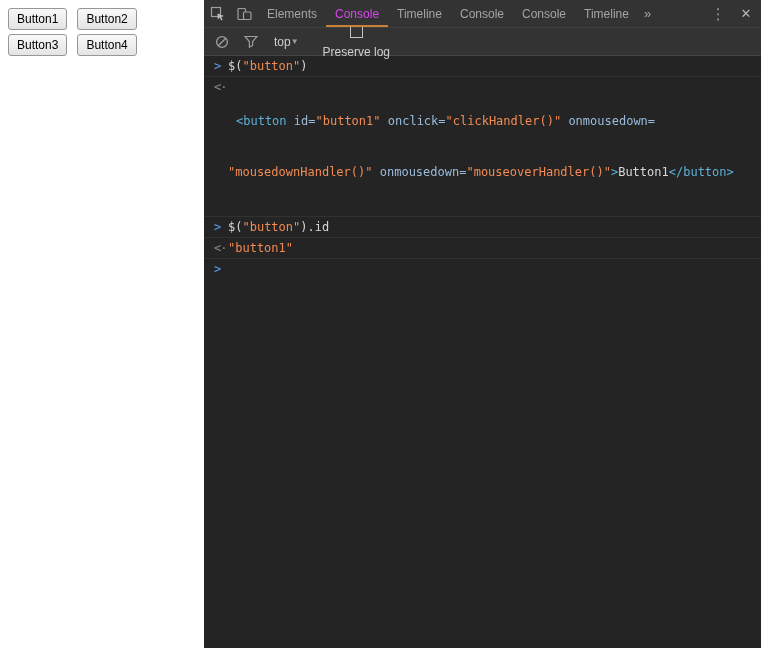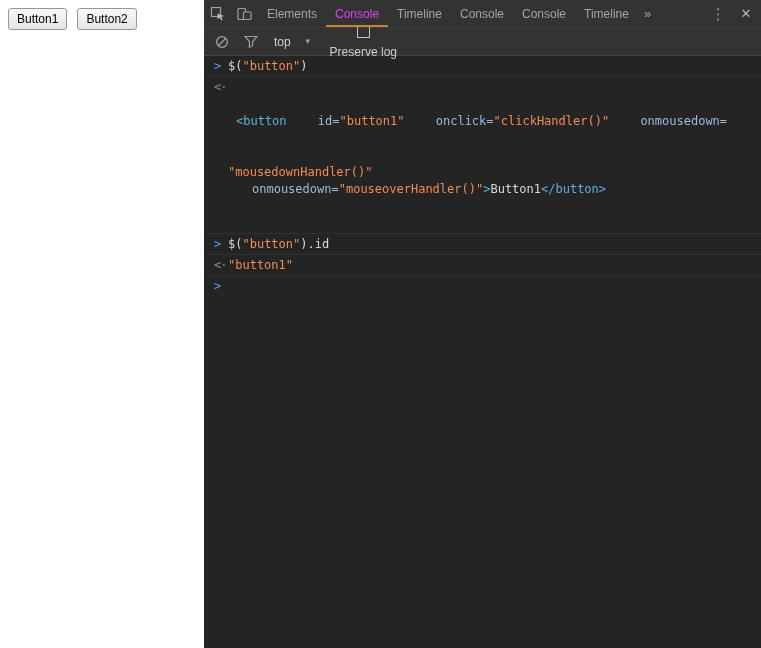--- a/index.html
+++ b/index.html
@@ -65,21 +65,21 @@
   .console-toolbar{
     height:27px;background:var(--toolbar-bg,#333333);
     border-bottom:1px solid #454545;
     display:flex;align-items:center;
     padding-left:11px;font-size:12px;color:#cfcfcf;
   }
   .ct-icon{flex:none;display:flex;align-items:center;cursor:pointer;}
   .clear-icon{margin-right:15px;}
   .filter-icon{margin-right:16px;}
   .ctx-select{
-    display:flex;align-items:center;gap:13px;margin-right:18px;
+    display:flex;align-items:center;margin-right:24px;
     cursor:pointer;color:#cfcfcf;
   }
   .ctx-caret{font-size:8px;color:#9e9e9e;}
   .preserve{display:flex;align-items:center;gap:7px;cursor:pointer;flex-direction:column;}
   .checkbox{
     width:11px;height:11px;border:1px solid #c3c3c3;background:transparent;
     display:inline-block;flex:none;
   }
 
   
@@ -94,31 +94,35 @@
     flex:none;width:17px;margin-left:7px;text-align:left;
     padding-left:3px;box-sizing:border-box;
   }
   .prompt-arrow{color:var(--prompt-blue,#5d9cec);}
   .result-arrow{color:#8a8a8a;letter-spacing:-1px;}
   .msg{flex:1;white-space:pre-wrap;word-break:break-word;color:var(--text-light,#d8d8d8);}
   .elem-line1{padding-left:8px;}
   .tk-plain{color:var(--text-light,#d8d8d8);}
   .tk-string{color:var(--string-orange,#f28b54);}
   .tk-tag{color:var(--tag-blue,#5db0d7);}
-  .tk-attr{color:var(--attr-blue,#9bbbdc);margin-left:24px;}
+  .tk-attr{color:var(--attr-blue,#9bbbdc);}
 
   svg{display:block;}
 </style>
 </head>
 <body>
 
 <div class="page">
   <div class="btn-row">
     <button class="page-btn">Button1</button>
     <button class="page-btn">Button2</button>
+  </div>
+  <div class="btn-row">
+    <button class="page-btn">Button3</button>
+    <button class="page-btn">Button4</button>
   </div>
 </div>
 
 <div class="devtools">
 
   <div class="tabbar">
     <div class="tb-icon">
       <svg width="15" height="15" viewBox="0 0 15 15">
         <rect x="1.5" y="1.5" width="9" height="9" fill="none" stroke="#9e9e9e" stroke-width="1.2"></rect>
         <path d="M7.5 7.5 L14 10 L11.2 10.9 L12.6 13.7 L11.2 14.4 L9.8 11.6 L7.7 13.5 Z" fill="#bdbdbd"></path>

